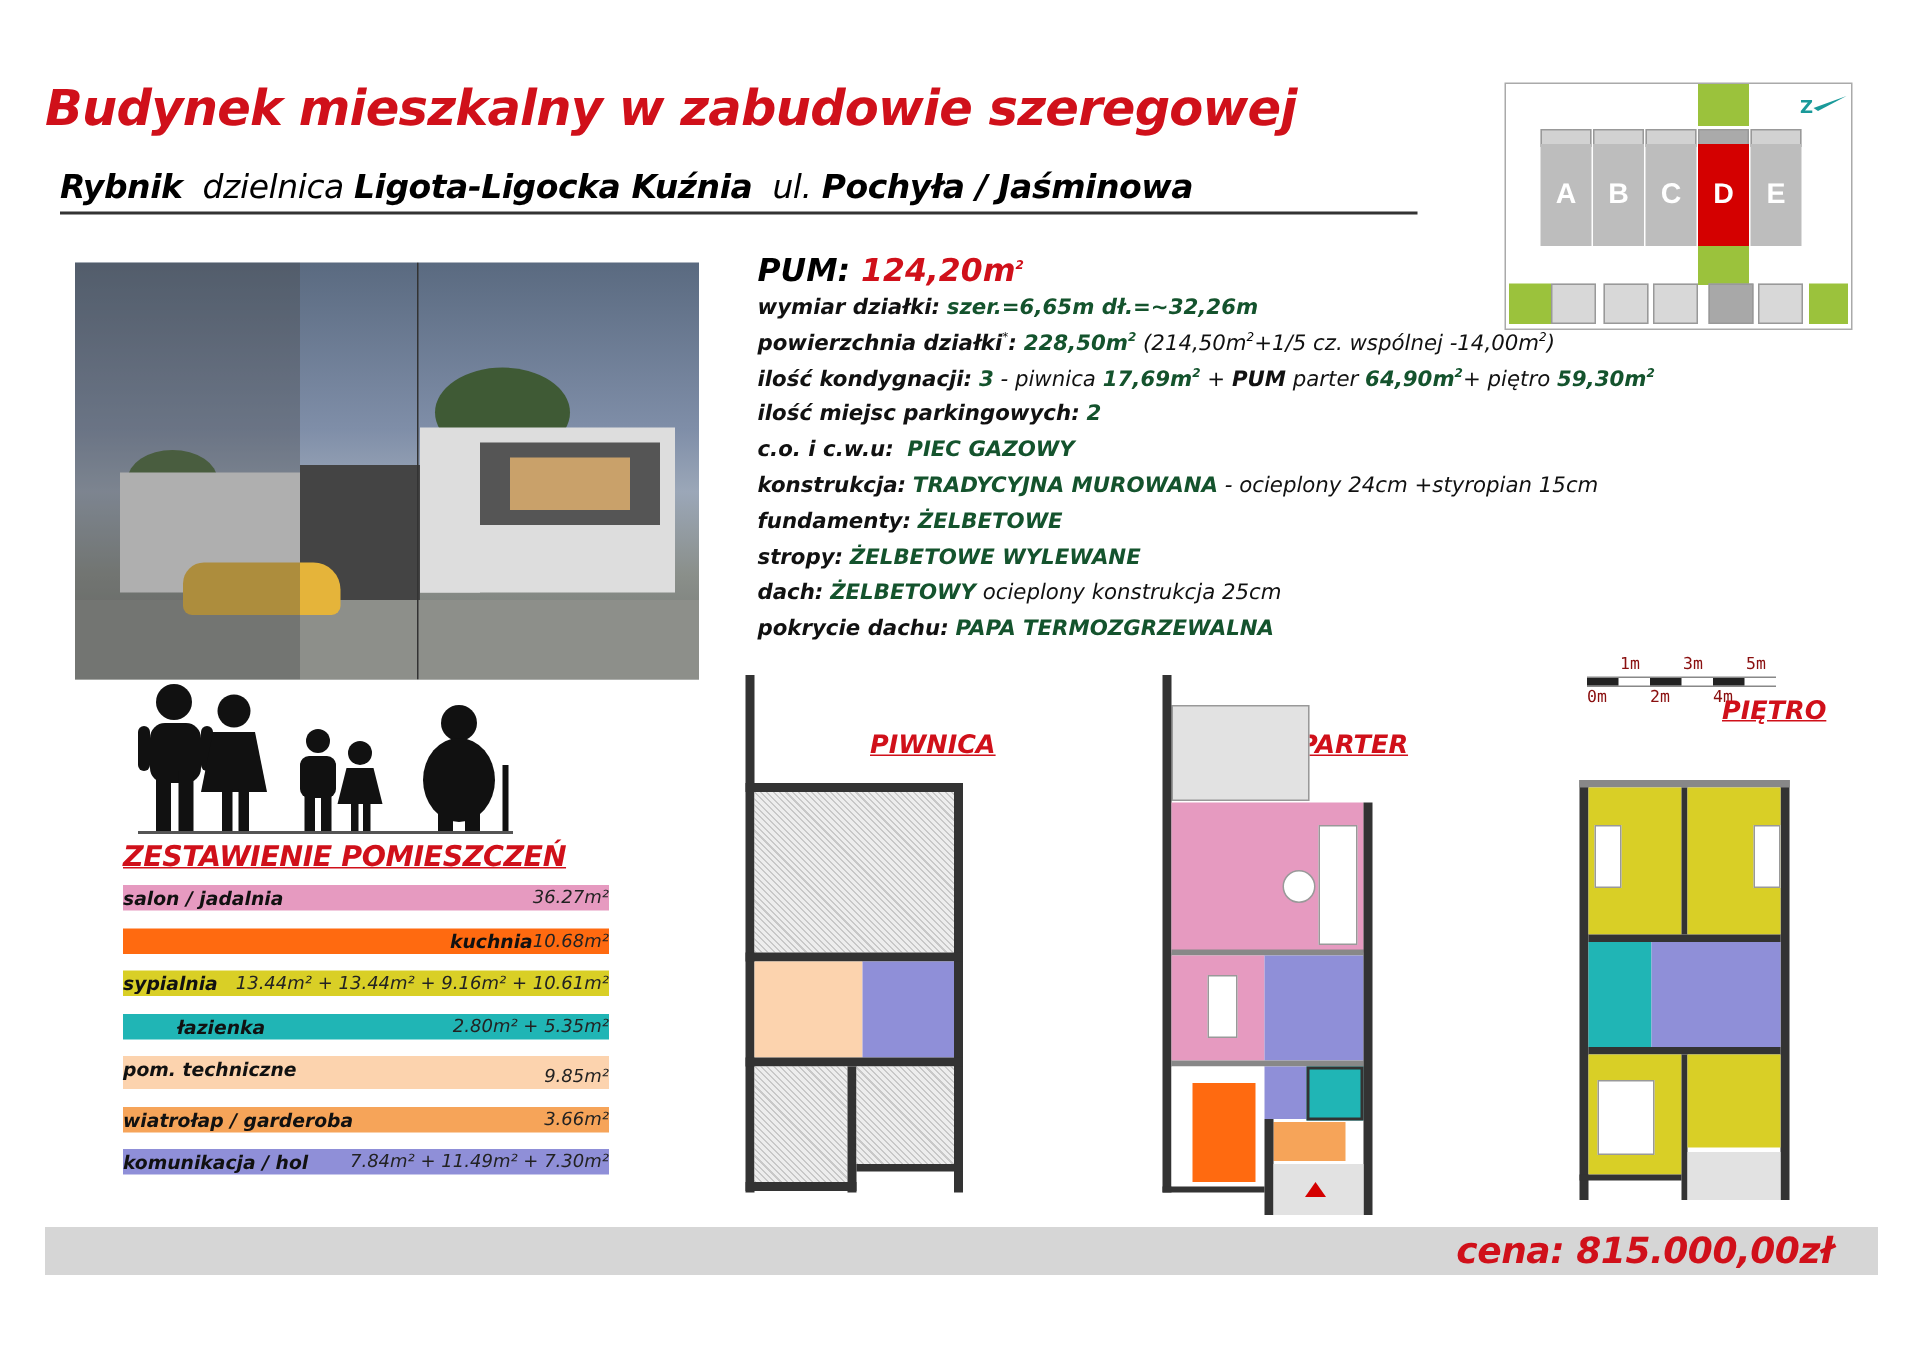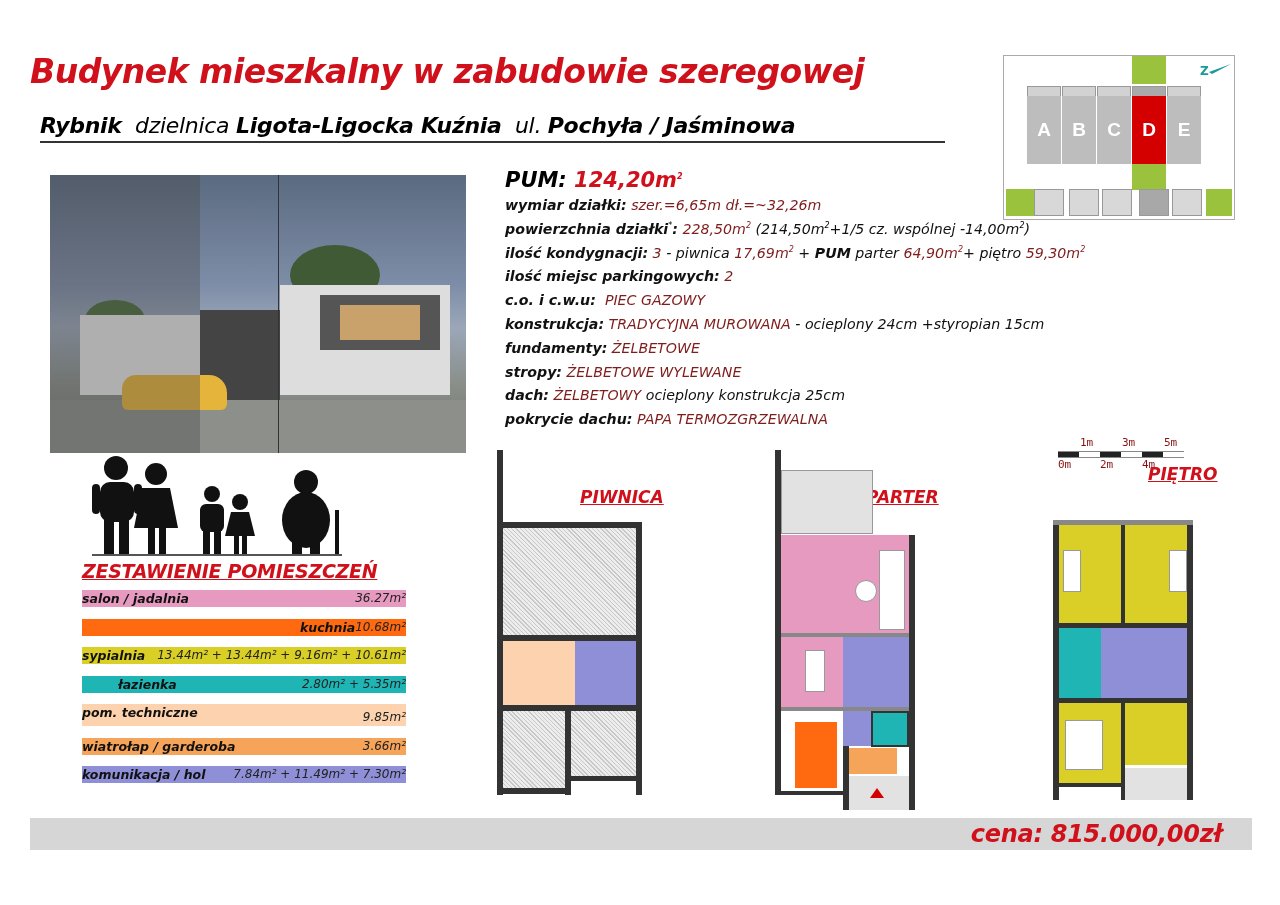--- a/index.html
+++ b/index.html
@@ -27,21 +27,21 @@
   .rooms{left:82px;top:590px;width:324px;}
   .room{position:relative;height:17px;margin-bottom:11.5px;display:flex;justify-content:space-between;align-items:flex-end;font-size:12.5px;}
   .room .lbl{font-weight:bold;font-style:italic;color:#111;white-space:nowrap;line-height:17px;}
   .room .val{font-style:italic;color:#222;white-space:nowrap;line-height:17px;font-size:12px;}
   .room.tall .lbl{align-self:flex-start;}
   .info{left:505px;top:168px;}
   .pum{font-size:21px;font-weight:bold;font-style:italic;white-space:nowrap;margin-bottom:2px;}
   .pum .red{color:#d0101a;}
   .line{font-size:14.2px;font-style:italic;white-space:nowrap;height:23.8px;line-height:23.8px;}
   .line .k{font-weight:bold;color:#111;}
-  .line .r{font-weight:normal;color:#7f1d1d;}
+  .line .r{font-weight:bold;color:#14532d;}
   .line .n{font-weight:normal;color:#111;}
   sup{font-size:8px;vertical-align:super;line-height:0;}
   .sitemap{left:1003px;top:55px;width:230px;height:163px;border:1px solid #aaa;background:#fff;}
   .unit{position:absolute;top:40px;width:34px;height:68px;background:#bdbdbd;color:#fff;font-weight:bold;font-size:19px;display:flex;align-items:center;justify-content:center;font-family:"Liberation Sans",sans-serif;}
   .unit.sel{background:#d40000;}
   .cap{position:absolute;top:30px;width:34px;height:12px;background:#d2d2d2;border:1px solid #999;box-sizing:border-box;}
   .lawn{position:absolute;background:#9bc23c;}
   .lot{position:absolute;top:133px;width:30px;height:27px;background:#d8d8d8;border:1px solid #999;box-sizing:border-box;}
   .plan-title{font-size:17px;font-weight:bold;font-style:italic;color:#d0101a;text-decoration:underline;white-space:nowrap;}
   .scale{left:1058px;top:436px;width:128px;height:36px;font-family:"DejaVu Sans Mono",monospace;font-size:11px;color:#8a1010;}

